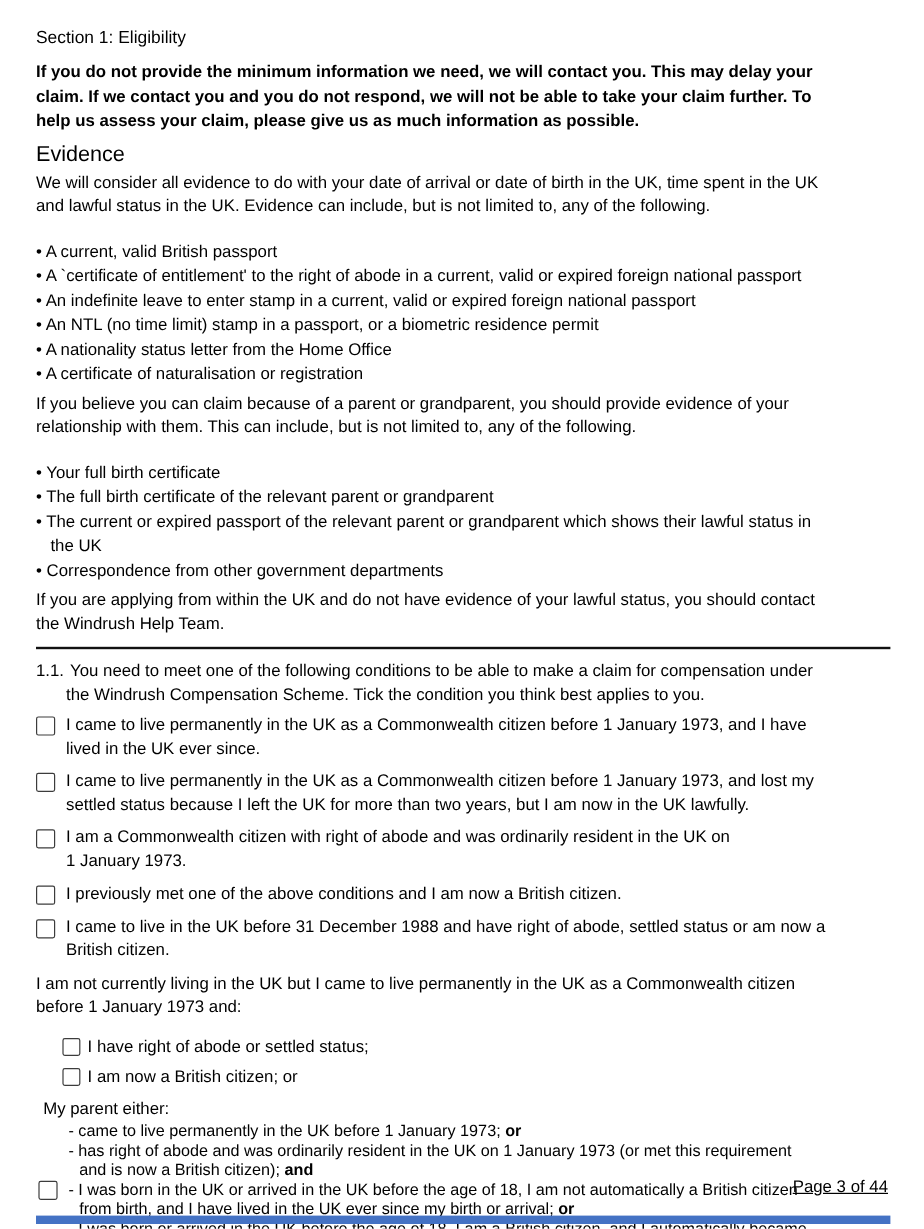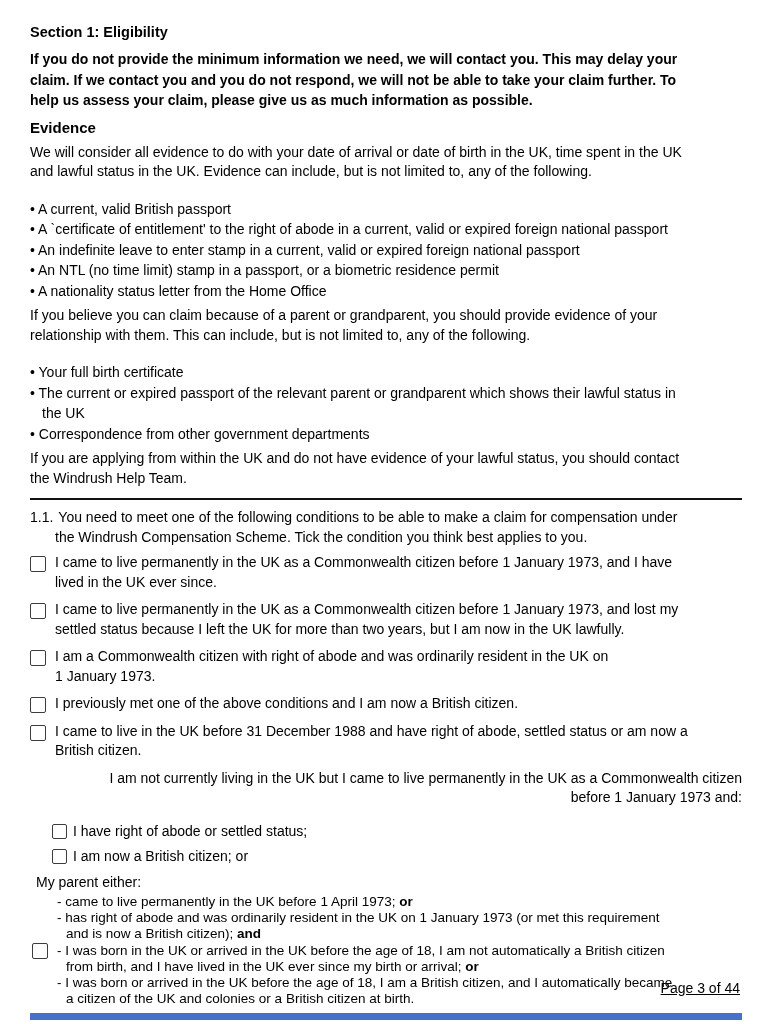--- a/index.html
+++ b/index.html
@@ -4,39 +4,39 @@
 <style>
   * { margin:0; padding:0; box-sizing:border-box; }
   html,body { background:#ffffff; }
   body {
     width:770px; height:1024px; position:relative; overflow:hidden;
     font-family:"Liberation Sans","DejaVu Sans",sans-serif;
     font-size:14px; line-height:19.5px; color:#000;
   }
   .page { position:absolute; inset:0; padding:22px 28px 0 30px; }
   .pre { white-space:pre-line; }
-  h1.section-title { font-size:14.5px; line-height:20px; font-weight:bold; }
+  h1.section-title { font-size:14.5px; line-height:20px; font-weight:normal; }
   p.intro-warning { font-weight:bold; margin-top:7px; line-height:20.5px; }
-  h2.evidence-heading { font-size:15px; font-weight:bold; margin-top:7px; line-height:20px; }
+  h2.evidence-heading { font-size:18px; font-weight:normal; margin-top:7px; line-height:20px; }
   p.body-par { margin-top:5px; }
   ul.doc-list { list-style:none; margin-top:17px; }
   ul.doc-list li { padding-left:12px; text-indent:-12px; line-height:20.5px; }
   ul.doc-list li::before { content:"• "; }
   .divider { border:none; border-top:2.5px solid #111; margin:10px 0 8px 0; }
   .question { margin-top:2px; padding-left:25px; text-indent:-25px; }
   .qnum { font-weight:normal; margin-right:5px; }
   .options { margin-top:6px; }
   .opt { display:flex; align-items:flex-start; margin-bottom:8px; }
   .cb {
     flex:none; width:16px; height:16px; background:#fff;
     border:1.6px solid #3c3c3c; border-radius:2px; display:inline-block;
   }
   .opt > .cb { margin:3px 9px 0 0; }
   .opt-label { flex:1; }
-  p.overseas-intro { margin-top:6px;text-align:right; }
+  p.overseas-intro { margin-top:6px; }
   .sub-options { margin-top:14px; padding-left:22px; }
   .sub-opt { display:flex; align-items:flex-start; margin-bottom:6px; }
   .sub-opt > .cb { width:15px; height:15px; margin:2px 6px 0 0; }
   .parent-lead { margin-top:3px; padding-left:6px; }
   .parent-block { position:relative; margin-top:2px; }
   .parent-list { list-style:none; padding-left:27px; font-size:13.5px; line-height:16.2px; }
   .parent-list li { padding-left:9px; text-indent:-9px; }
   .parent-list li::before { content:"- "; }
   .parent-cb { position:absolute; left:2px; top:49px; }
   .page-indicator { position:absolute; right:30px; top:979px; font-size:14px;text-decoration:underline; }
@@ -60,27 +60,29 @@
 
   <p class="body-par pre">We will consider all evidence to do with your date of arrival or date of birth in the UK, time spent in the UK
 and lawful status in the UK. Evidence can include, but is not limited to, any of the following.</p>
 
   <ul class="doc-list">
     <li class="pre">A current, valid British passport</li>
     <li class="pre">A `certificate of entitlement' to the right of abode in a current, valid or expired foreign national passport</li>
     <li class="pre">An indefinite leave to enter stamp in a current, valid or expired foreign national passport</li>
     <li class="pre">An NTL (no time limit) stamp in a passport, or a biometric residence permit</li>
     <li class="pre">A nationality status letter from the Home Office</li>
+    <li class="pre">A certificate of naturalisation or registration</li>
   </ul>
 
   <p class="body-par pre">If you believe you can claim because of a parent or grandparent, you should provide evidence of your
 relationship with them. This can include, but is not limited to, any of the following.</p>
 
   <ul class="doc-list">
     <li class="pre">Your full birth certificate</li>
+    <li class="pre">The full birth certificate of the relevant parent or grandparent</li>
     <li class="pre">The current or expired passport of the relevant parent or grandparent which shows their lawful status in
 the UK</li>
     <li class="pre">Correspondence from other government departments</li>
   </ul>
 
   <p class="body-par pre">If you are applying from within the UK and do not have evidence of your lawful status, you should contact
 the Windrush Help Team.</p>
 
   <hr class="divider">
 
@@ -128,21 +130,21 @@
       <span class="cb"></span>
       <span class="pre">I am now a British citizen; or</span>
     </div>
   </div>
 
   <p class="parent-lead">My parent either:</p>
 
   <div class="parent-block">
     <span class="cb parent-cb"></span>
     <ul class="parent-list">
-      <li><span class="pre">came to live permanently in the UK before 1 April 1973; </span><b>or</b></li>
+      <li><span class="pre">came to live permanently in the UK before 1 January 1973; </span><b>or</b></li>
       <li><span class="pre">has right of abode and was ordinarily resident in the UK on 1 January 1973 (or met this requirement
 and is now a British citizen); </span><b>and</b></li>
       <li><span class="pre">I was born in the UK or arrived in the UK before the age of 18, I am not automatically a British citizen
 from birth, and I have lived in the UK ever since my birth or arrival; </span><b>or</b></li>
       <li><span class="pre">I was born or arrived in the UK before the age of 18, I am a British citizen, and I automatically became
 a citizen of the UK and colonies or a British citizen at birth.</span><b></b></li>
     </ul>
   </div>
 
   <div class="page-indicator">Page 3 of 44</div>

